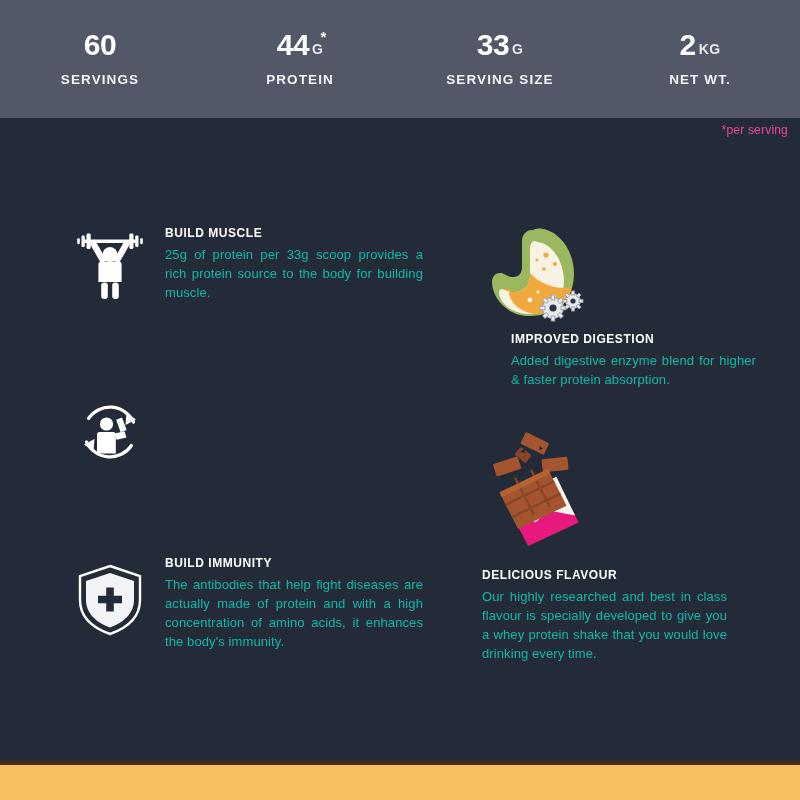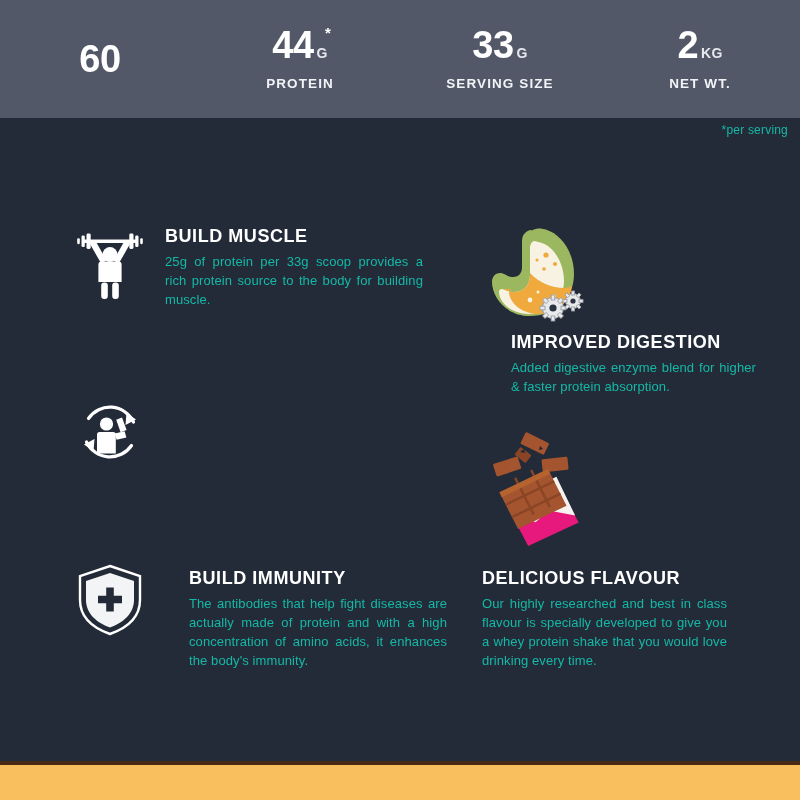--- a/index.html
+++ b/index.html
@@ -30,21 +30,21 @@
     color: #ffffff;
   }
   .stat-value-row {
     display: inline-flex;
     align-items: flex-end;
     justify-content: center;
     line-height: 1;
     position: relative;
   }
   .stat-number {
-    font-size: 38px;
+    font-size: 30px;
     font-weight: 700;
     letter-spacing: -0.5px;
     color: #ffffff;
     line-height: 0.95;
   }
   .stat-unit {
     font-size: 14px;
     font-weight: 700;
     color: #e7e9ee;
     margin-left: 3px;
@@ -68,35 +68,35 @@
     letter-spacing: 1.1px;
     color: #f2f3f6;
   }
 
   
   .per-serving {
     position: absolute;
     right: 12px;
     top: 123px;
     font-size: 12px;
-    color: #14b8a6;
+    color: #ec4899;
     letter-spacing: 0.2px;
   }
 
   
   .feature {
     position: absolute;
     display: block;
   }
   .feature-icon {
     position: absolute;
   }
   .feature-text { position: absolute; }
   .feature-title {
-    font-size: 18px;
+    font-size: 12px;
     font-weight: 700;
     letter-spacing: 0.55px;
     color: #ffffff;
     margin-bottom: 5px;
     white-space: nowrap;
   }
   .feature-body {
     font-size: 13px;
     line-height: 1.47;
     color: #14b8a6;
@@ -104,21 +104,21 @@
     text-align-last: left;
     letter-spacing: 0.1px;
   }
 
   
   #feat-build-muscle     { left: 70px;  top: 222px; width: 370px; }
   #feat-faster-recovery  { left: 70px;  top: 392px; width: 370px; }
   #feat-build-immunity   { left: 70px;  top: 556px; width: 370px; }
   #feat-build-muscle .feature-text    { left: 95px; top: 4px;  width: 258px; }
   #feat-faster-recovery .feature-text { left: 95px; top: 0px;  width: 258px; }
-  #feat-build-immunity .feature-text  { left: 95px; top: 12px;  width: 258px; margin-left: 24px; }
+  #feat-build-immunity .feature-text  { left: 95px; top: 0px;  width: 258px; }
 
   
   #feat-improved-digestion { left: 480px; top: 222px; width: 300px; }
   #feat-delicious-flavour  { left: 480px; top: 432px; width: 300px; }
   #feat-improved-digestion .feature-text { left: 2px; top: 110px; width: 245px; margin-left: 29px; }
   #feat-delicious-flavour  .feature-text { left: 2px; top: 136px; width: 245px; }
 
   
   .bottom-divider {
     position: absolute;
@@ -137,20 +137,21 @@
 <body>
 
 <div id="page">
 
   <div class="stats-band">
 
     <div class="stat">
       <div class="stat-value-row">
         <span class="stat-number">60</span>
       </div>
+      <div class="stat-label">SERVINGS</div>
     </div>
 
     <div class="stat stat-with-star">
       <div class="stat-value-row">
         <span class="stat-number">44</span>
         <span class="stat-unit">G</span>
         <span class="stat-star">*</span>
       </div>
       <div class="stat-label">PROTEIN</div>
     </div>

